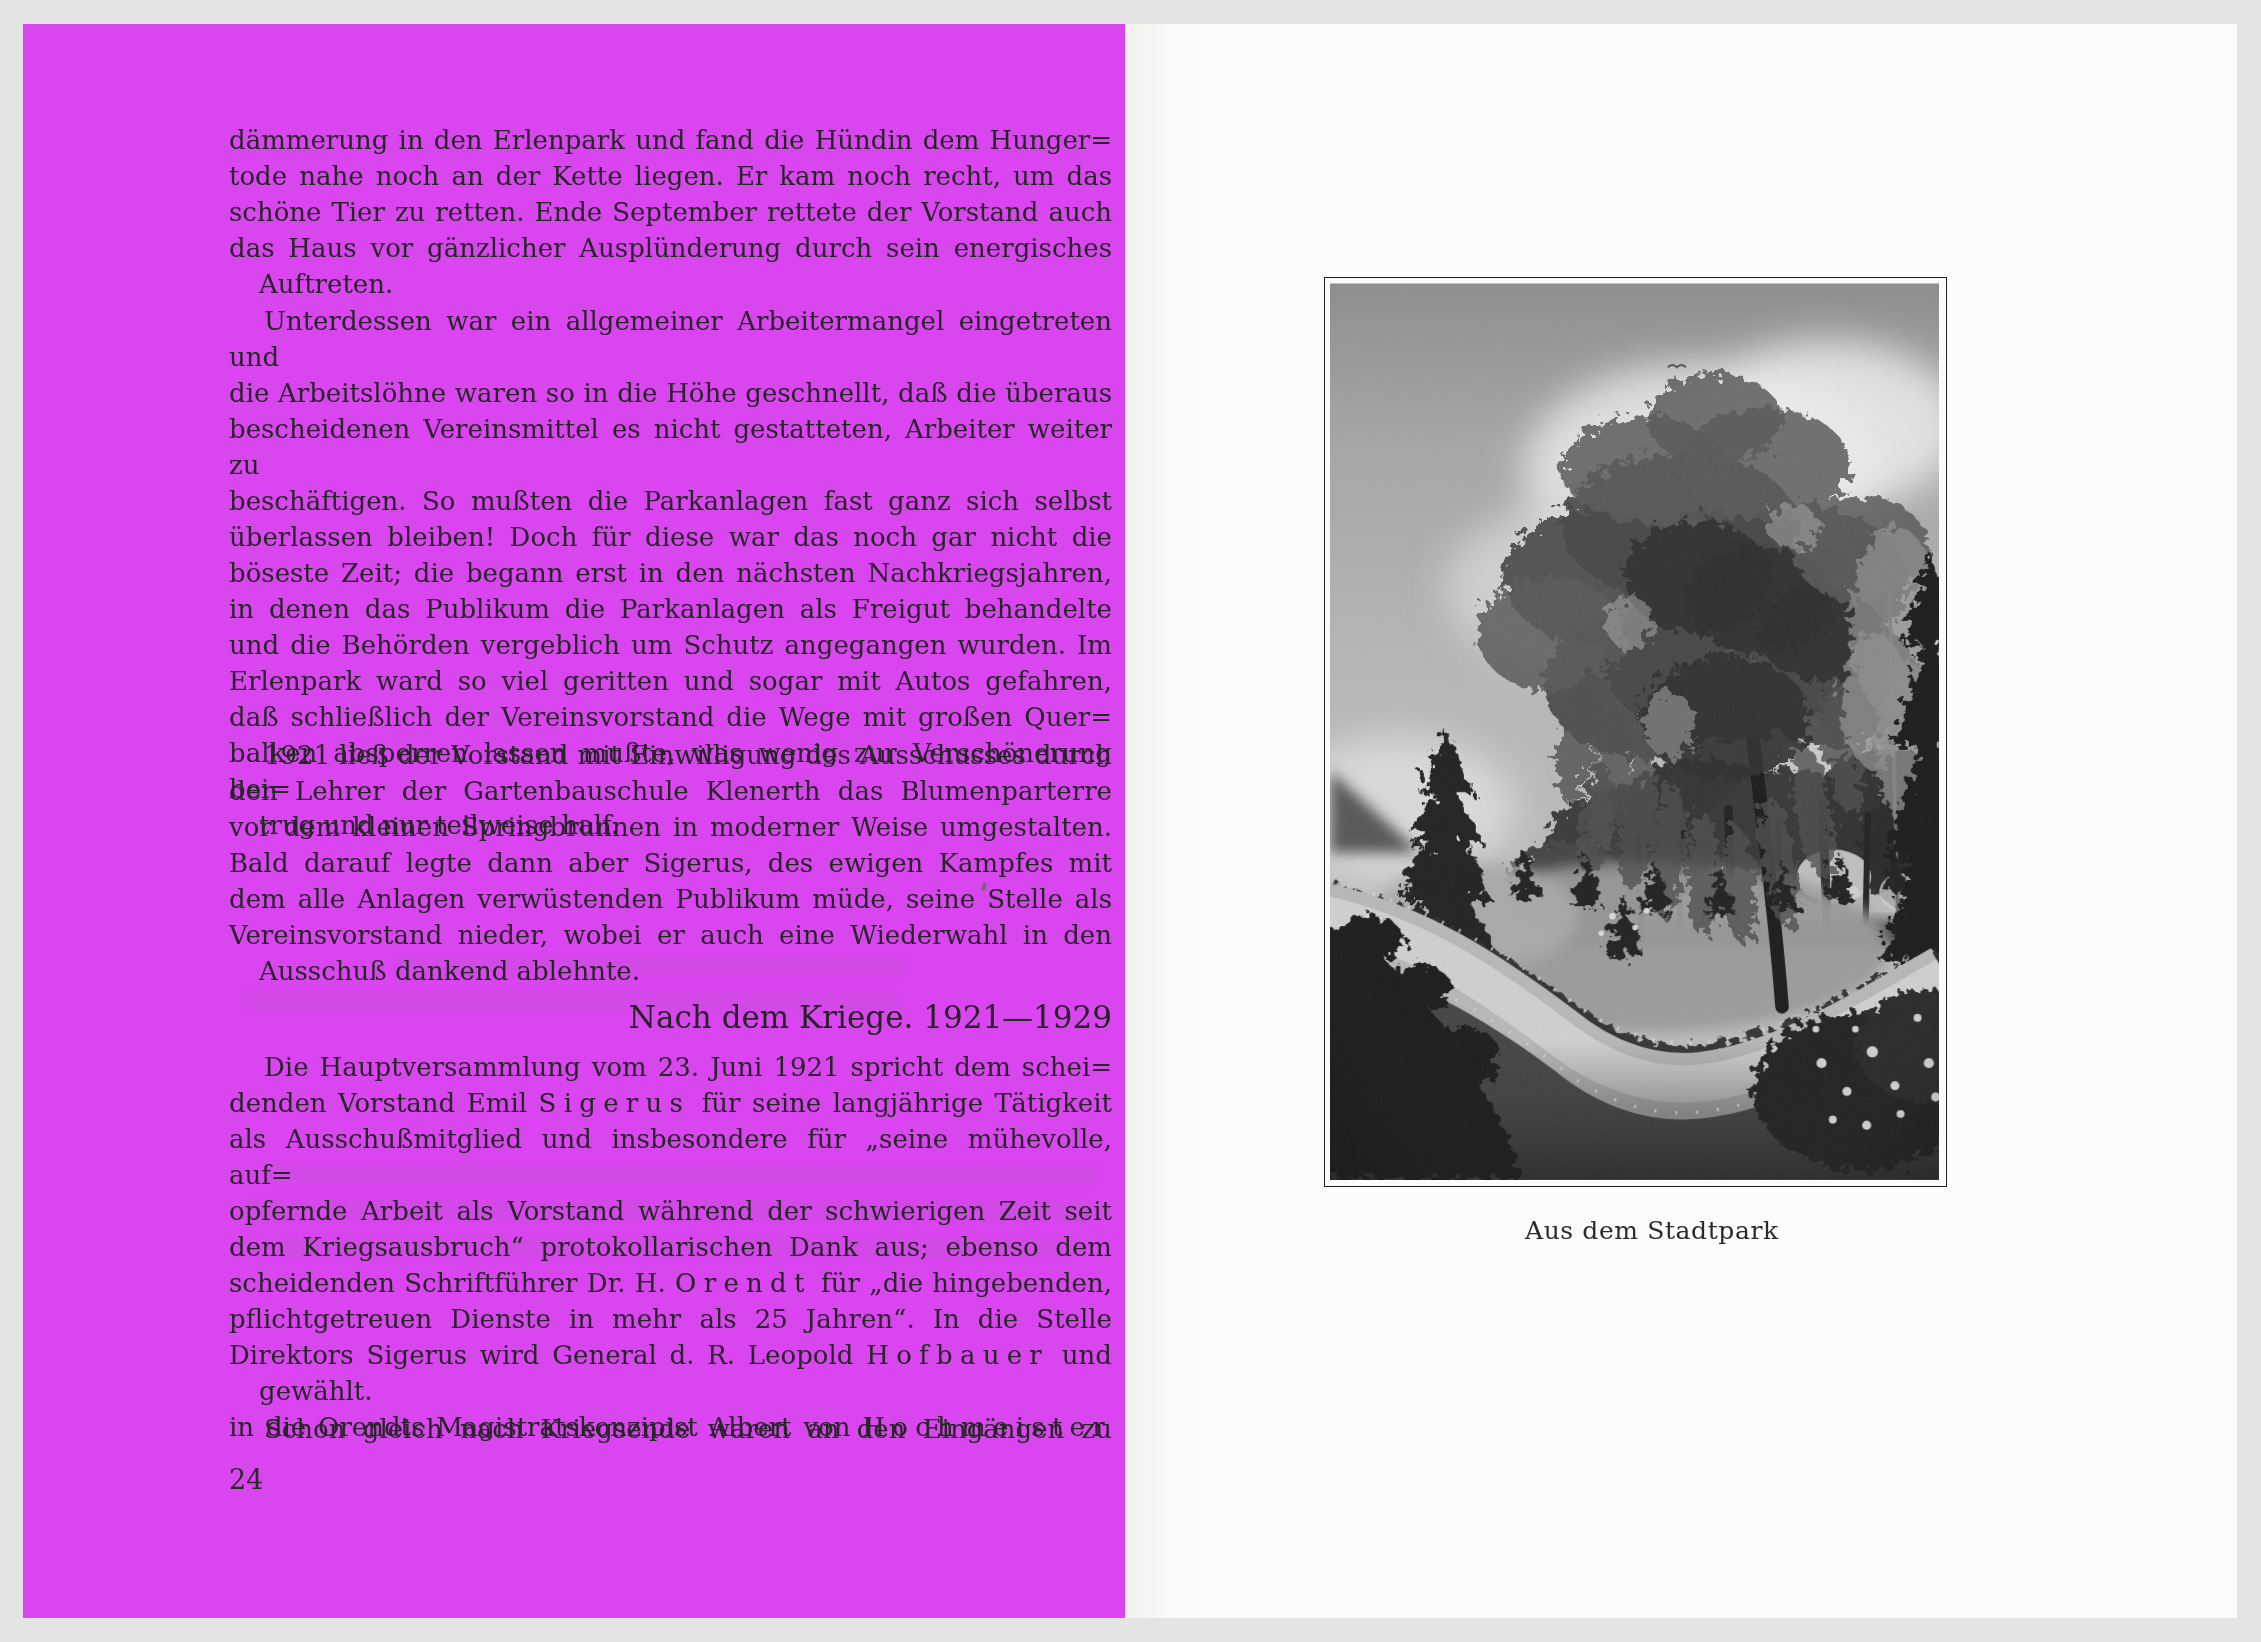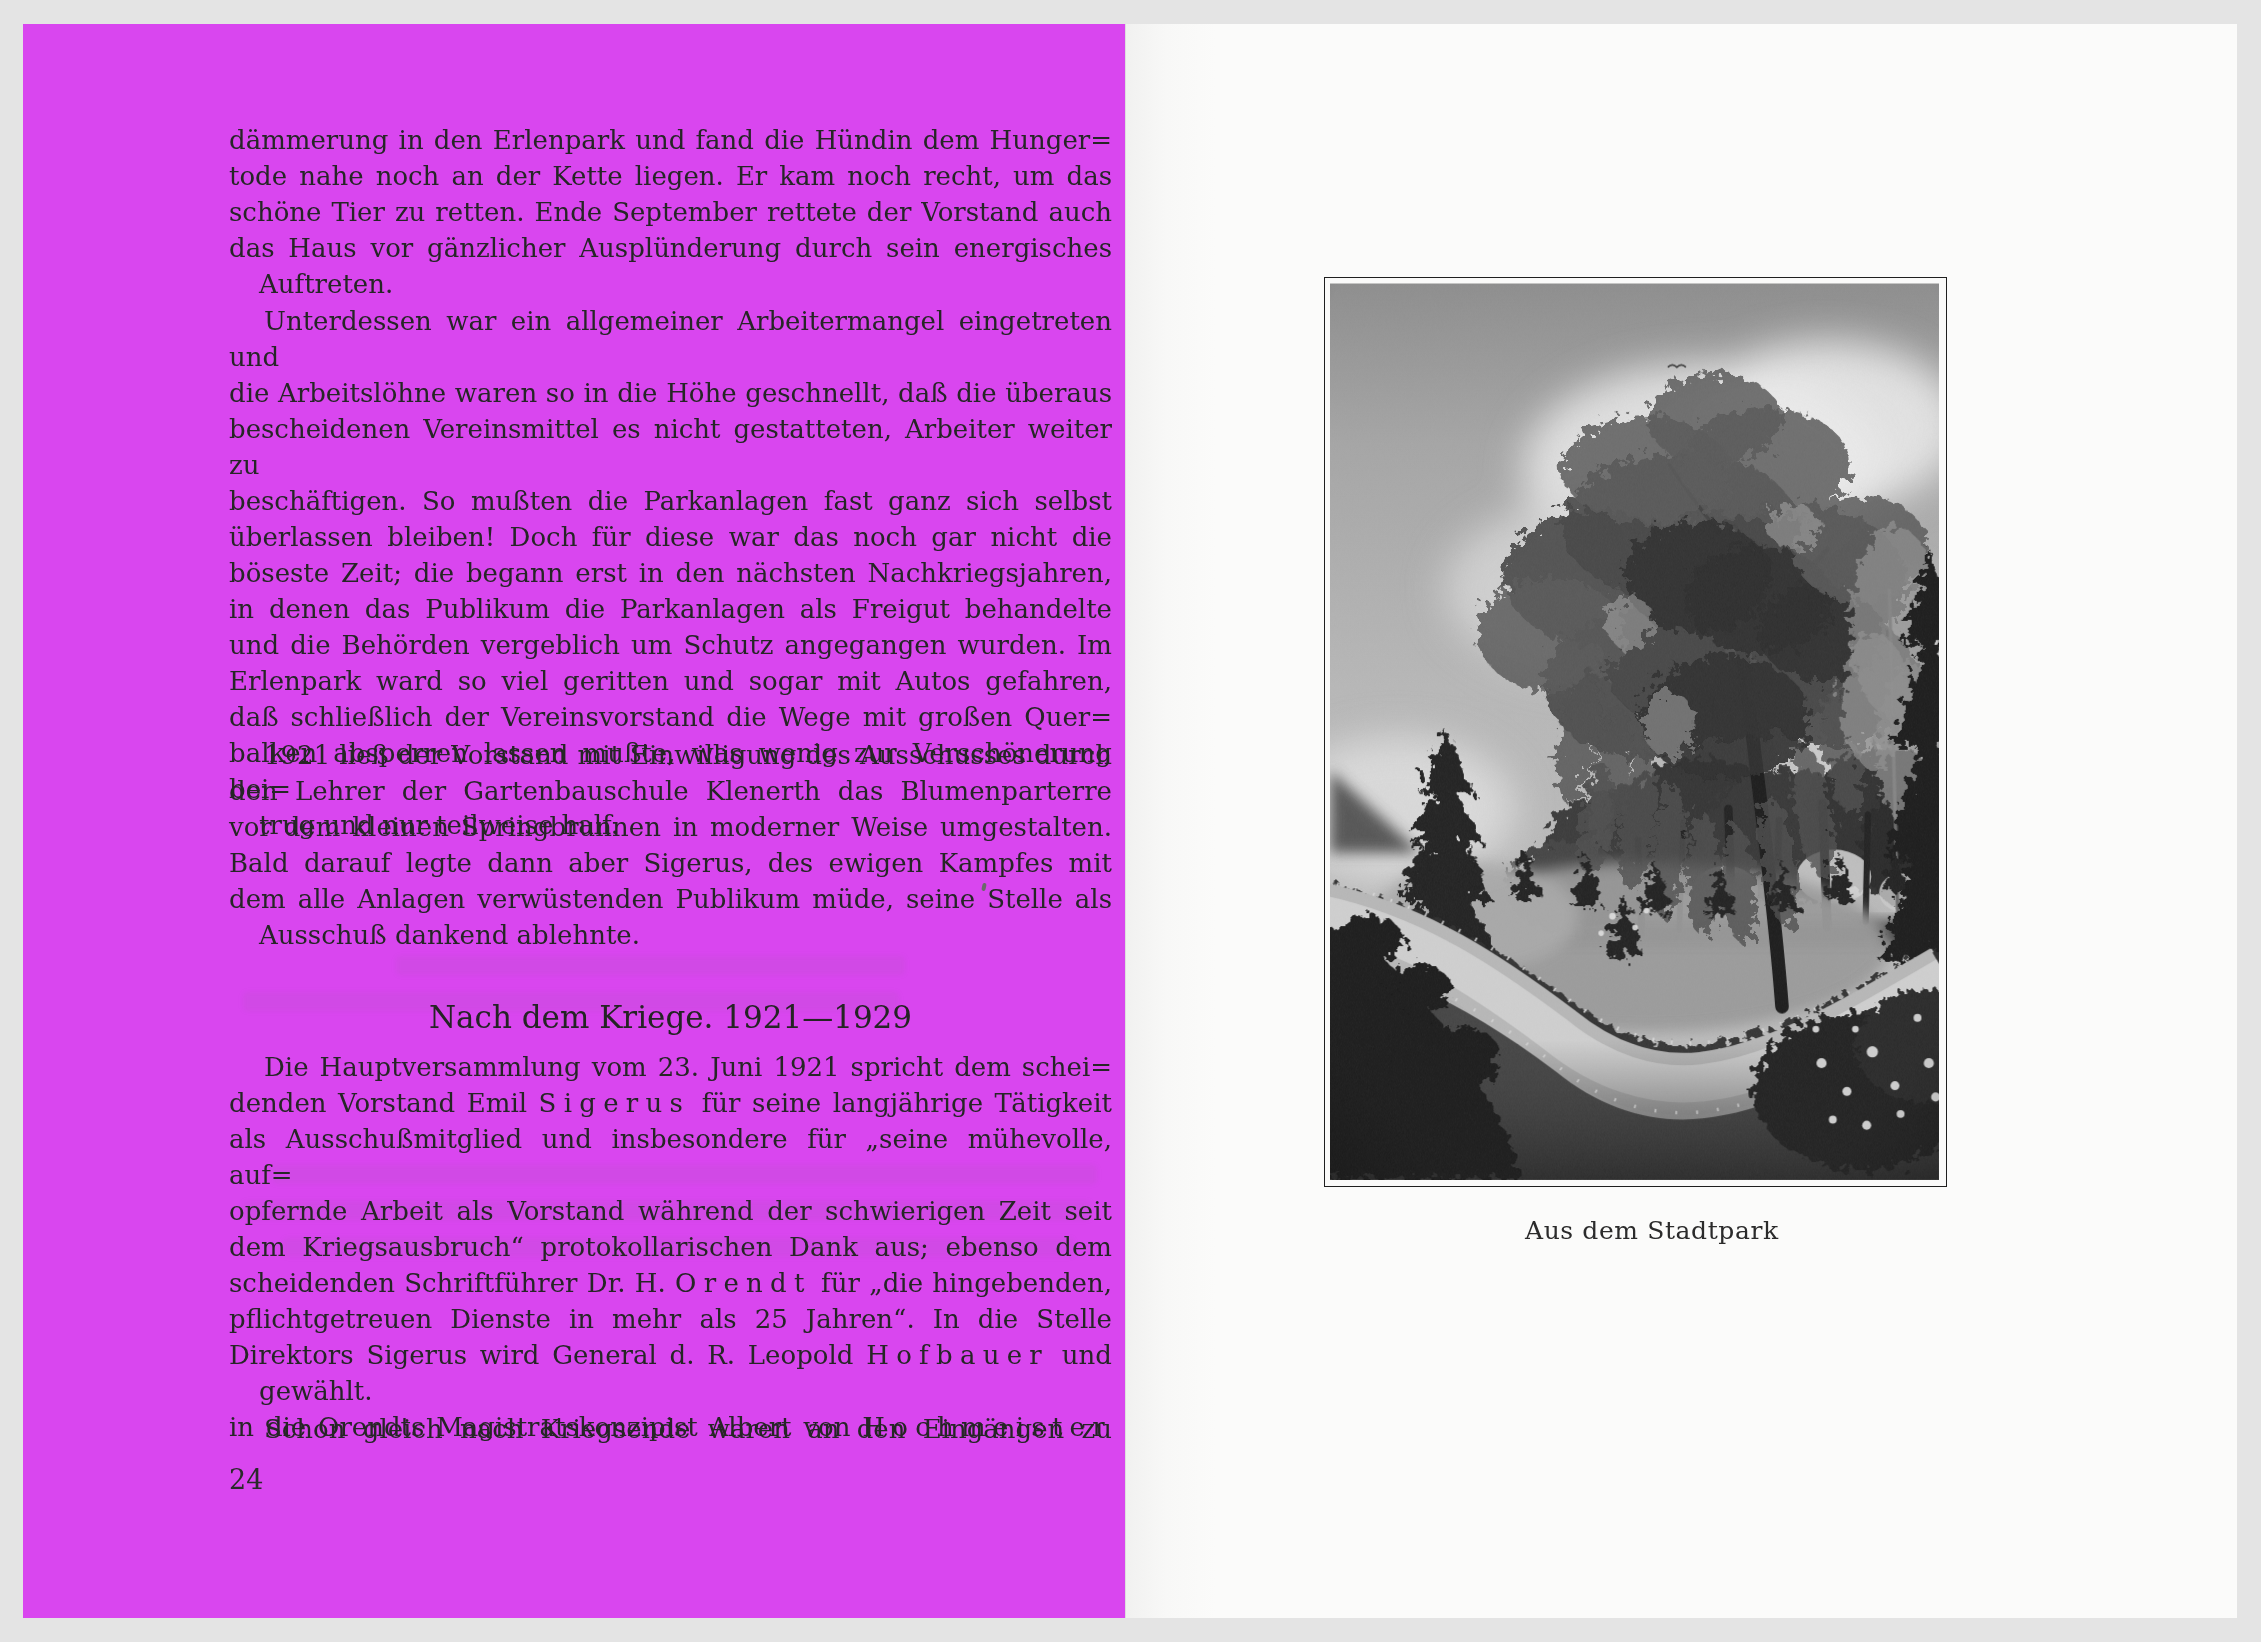--- a/index.html
+++ b/index.html
@@ -13,21 +13,21 @@
   #right-page{left:1126px;width:1111px;
     background:linear-gradient(90deg,#f1f1f0 0px,#f8f8f7 40px,#fbfbfa 90px);text-decoration:underline;}
   
   .para{position:absolute;left:206px;width:883px;font-size:26px;line-height:36px;
         color:#262626;}
   .line{text-align:justify;text-align-last:justify;white-space:normal;}
   .line.end{text-align-last:auto;margin-left:30px;}
   .line.indent{text-indent:35px;}
   .sperr{letter-spacing:0.28em;}
   #heading{position:absolute;left:206px;width:883px;top:973px;
-    font-size:31px;line-height:41px;text-align:center;color:#242424;}
+    font-size:31px;line-height:41px;text-align:right;color:#242424;}
   #page-number{position:absolute;left:206px;width:883px;top:1440px;
     font-size:27px;color:#2a2a2a;}
   .ghost{position:absolute;background:rgba(110,110,110,0.07);filter:blur(2.8px);
     border-radius:4.5px;}
   #ink-speck{position:absolute;left:959px;top:859px;width:4px;height:8px;
     background:#6a6a6a;border-radius:2.3px;transform:rotate(12deg);}
   
   #photo-frame{position:absolute;left:198px;top:253px;width:623px;height:910px;
     border:1.7px solid #1f1f1f;padding:5.1px;box-sizing:border-box;background:#fafaf9;}
   #photo-frame svg{display:block;}
@@ -68,20 +68,21 @@
     <div class="line">balken absperren lassen mußte, was wenig zur Verschönerung bei=</div>
     <div class="line end">trug und nur teilweise half.</div>
   </div>
 
   <div class="para" style="top:713px">
     <div class="line indent">1921 ließ der Vorstand mit Einwilligung des Ausschusses durch</div>
     <div class="line">den Lehrer der Gartenbauschule Klenerth das Blumenparterre</div>
     <div class="line">vor dem kleinen Springbrunnen in moderner Weise umgestalten.</div>
     <div class="line">Bald darauf legte dann aber Sigerus, des ewigen Kampfes mit</div>
     <div class="line">dem alle Anlagen verwüstenden Publikum müde, seine Stelle als</div>
+    <div class="line">Vereinsvorstand nieder, wobei er auch eine Wiederwahl in den</div>
     <div class="line end">Ausschuß dankend ablehnte.</div>
   </div>
 
   <div id="heading">Nach dem Kriege. 1921—1929</div>
 
   <div class="para" style="top:1025px">
     <div class="line indent"><span>Die Hauptversammlung vom 23. Juni 1921 spricht dem schei=</span><span class="sperr"></span><span></span></div>
     <div class="line"><span>denden Vorstand Emil </span><span class="sperr">Sigerus</span><span> für seine langjährige Tätigkeit</span></div>
     <div class="line"><span>als Ausschußmitglied und insbesondere für „seine mühevolle, auf=</span><span class="sperr"></span><span></span></div>
     <div class="line"><span>opfernde Arbeit als Vorstand während der schwierigen Zeit seit</span><span class="sperr"></span><span></span></div>

